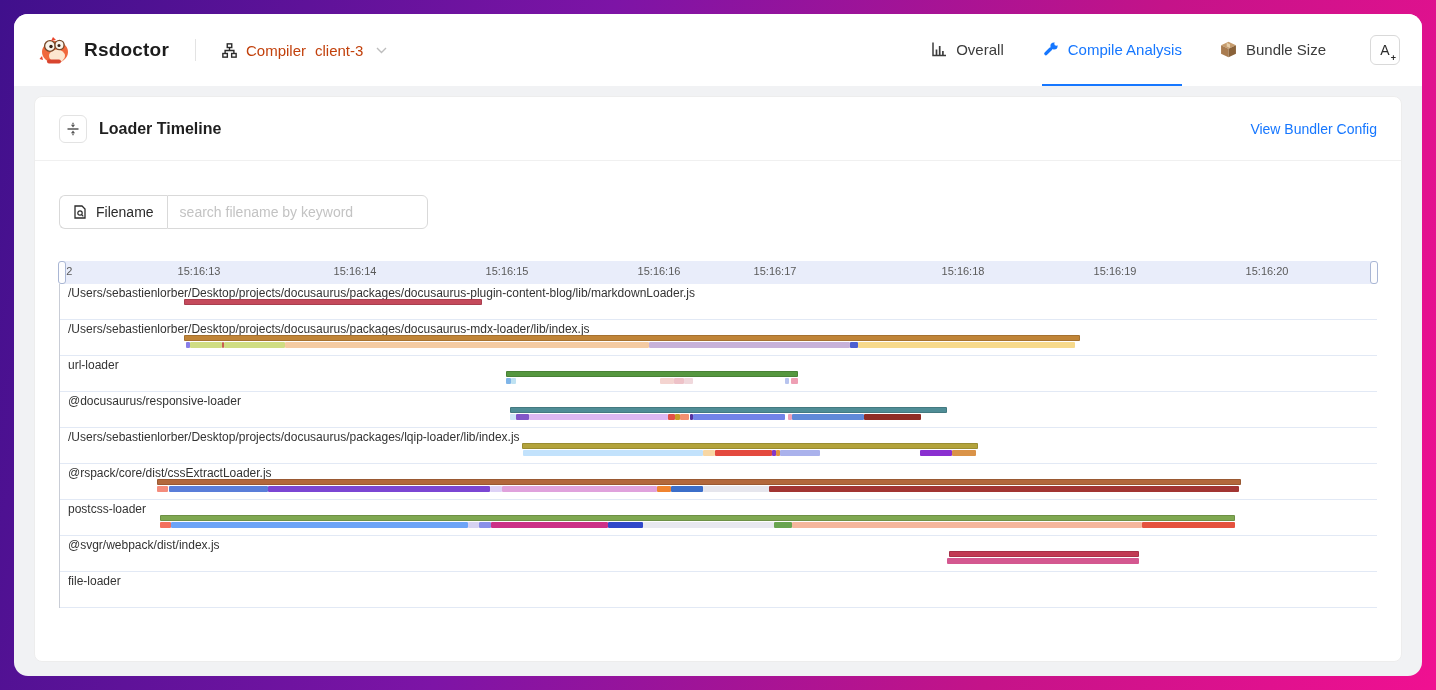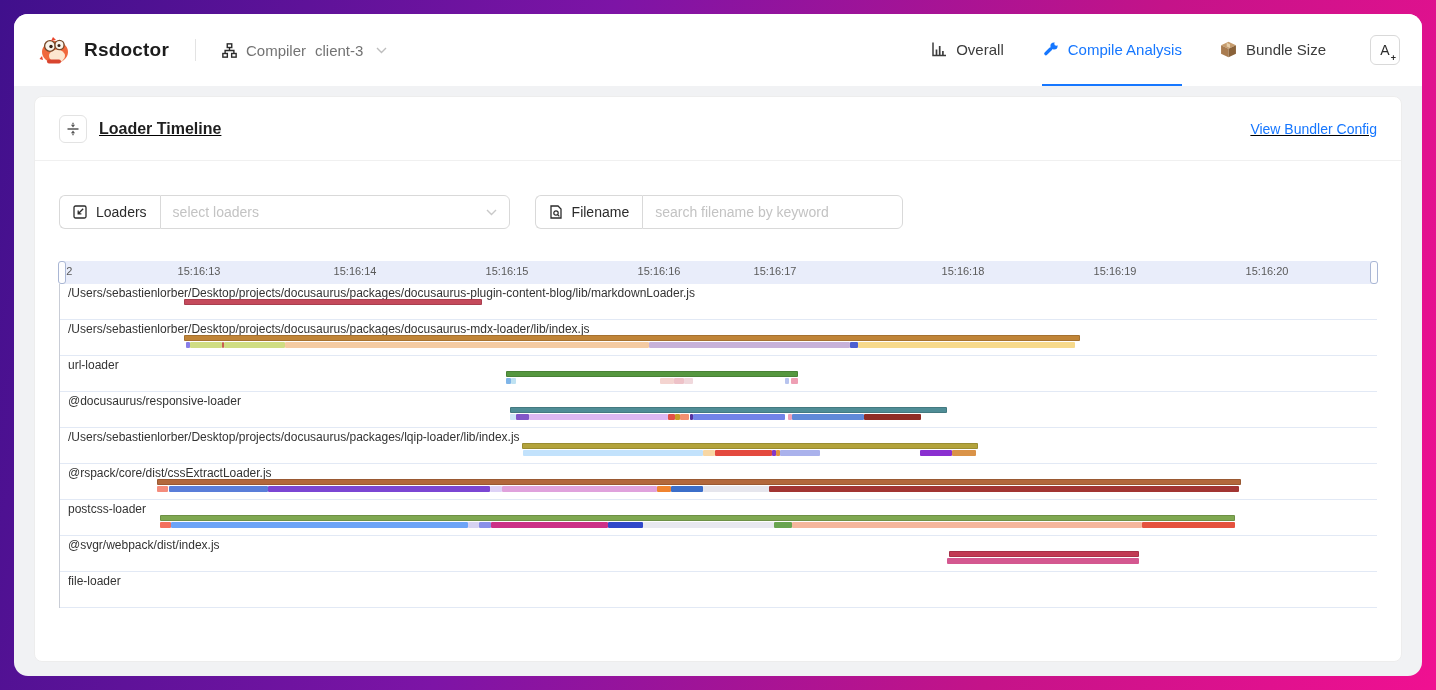--- a/index.html
+++ b/index.html
@@ -10,37 +10,37 @@
           background: linear-gradient(105deg,#40108c 0%,#7d14a6 38%,#c41389 72%,#f01091 100%); }
   .window { width:100%; height:100%; border-radius:14px; overflow:hidden;
             background:#f1f2f4; display:flex; flex-direction:column; }
 
   
   .topbar { height:72px; background:#fff; display:flex; align-items:center;
             padding:0 22px 0 24px; flex-shrink:0; }
   .brand { display:flex; align-items:center; gap:10px; }
   .brand-name { font-size:19px; font-weight:bold; color:#1c1c1c; letter-spacing:.2px; }
   .v-divider { width:1px; height:22px; background:#e3e3e3; margin:0 26px; }
-  .compiler { display:flex; align-items:center; gap:9px; font-size:15px; color:#737373; }
+  .compiler { display:flex; align-items:center; gap:9px; font-size:15px; color:#c2410c; }
   .compiler .chev { margin-left:4px; }
   .nav { margin-left:auto; display:flex; align-items:center; gap:38px; }
   .nav-item { display:flex; align-items:center; gap:9px; height:72px; font-size:15px;
               color:#3c3c3c; cursor:pointer; border-bottom:2px solid transparent; }
   .nav-item.active { color:#1677ff; border-bottom-color:#1677ff; }
   .lang-btn { width:30px; height:30px; border:1px solid #d9d9d9; border-radius:6px;
               display:flex; align-items:center; justify-content:center; margin-left:6px;
               font-size:14px; color:#2b2b2b; position:relative; cursor:pointer; background:#fff; }
   .lang-btn .plus { position:absolute; right:3px; bottom:1px; font-size:9px; font-weight:bold; }
 
   
   .page-body { flex:1; padding:10px 20px 14px; overflow:hidden; }
   .card { background:#fff; border-radius:8px; height:100%; display:flex; flex-direction:column;
           border:1px solid #ededed; }
   .card-head { height:64px; display:flex; align-items:center; justify-content:space-between;
-               padding:0 24px; border-bottom:1px solid #f0f0f0; flex-shrink:0;text-decoration:underline; }
+               padding:0 24px; border-bottom:1px solid #f0f0f0; flex-shrink:0; }
   .card-head-left { display:flex; align-items:center; gap:12px; }
   .tool-btn { width:28px; height:28px; border:1px solid #e3e3e3; border-radius:6px; background:#fff;
               display:flex; align-items:center; justify-content:center; cursor:pointer; }
   .card-title { font-size:16px; font-weight:bold; color:#1f1f1f; }
   .link { font-size:14px; color:#1677ff; cursor:pointer; }
   .card-body { flex:1; padding:0 24px 20px; overflow:hidden; }
 
   
   .filters { display:flex; gap:25px; margin-top:34px; }
   .input-group { display:flex; height:34px; }
@@ -161,35 +161,20 @@
           </div>
           <span class="link">View Bundler Config</span>
         </div>
 
         <div class="card-body">
 
           <div class="filters">
             <div class="input-group">
               <div class="addon">
                 <svg width="14" height="14" viewBox="0 0 14 14">
-                  <rect x="1" y="1" width="12" height="12" rx="1.5" fill="none" stroke="#2b2b2b" stroke-width="1.3"></rect>
-                  <path d="M10.2 3.8 L5.2 8.8 M5.2 5.6 V8.8 H8.4" fill="none" stroke="#2b2b2b" stroke-width="1.3"></path>
-                </svg>
-                <span>Loaders</span>
-              </div>
-              <div class="field select">
-                <span>select loaders</span>
-                <svg width="11" height="7" viewBox="0 0 11 7">
-                  <path d="M1 1 L5.5 5.5 L10 1" fill="none" stroke="#c9c9c9" stroke-width="1.4"></path>
-                </svg>
-              </div>
-            </div>
-            <div class="input-group">
-              <div class="addon">
-                <svg width="14" height="14" viewBox="0 0 14 14">
                   <path d="M2 1 H9 L12 4 V13 H2 Z" fill="none" stroke="#2b2b2b" stroke-width="1.3"></path>
                   <circle cx="7" cy="8" r="2.2" fill="none" stroke="#2b2b2b" stroke-width="1.2"></circle>
                   <path d="M8.6 9.6 L10.3 11.3" stroke="#2b2b2b" stroke-width="1.2"></path>
                 </svg>
                 <span>Filename</span>
               </div>
               <div class="field text">
                 <span>search filename by keyword</span>
               </div>
             </div>

